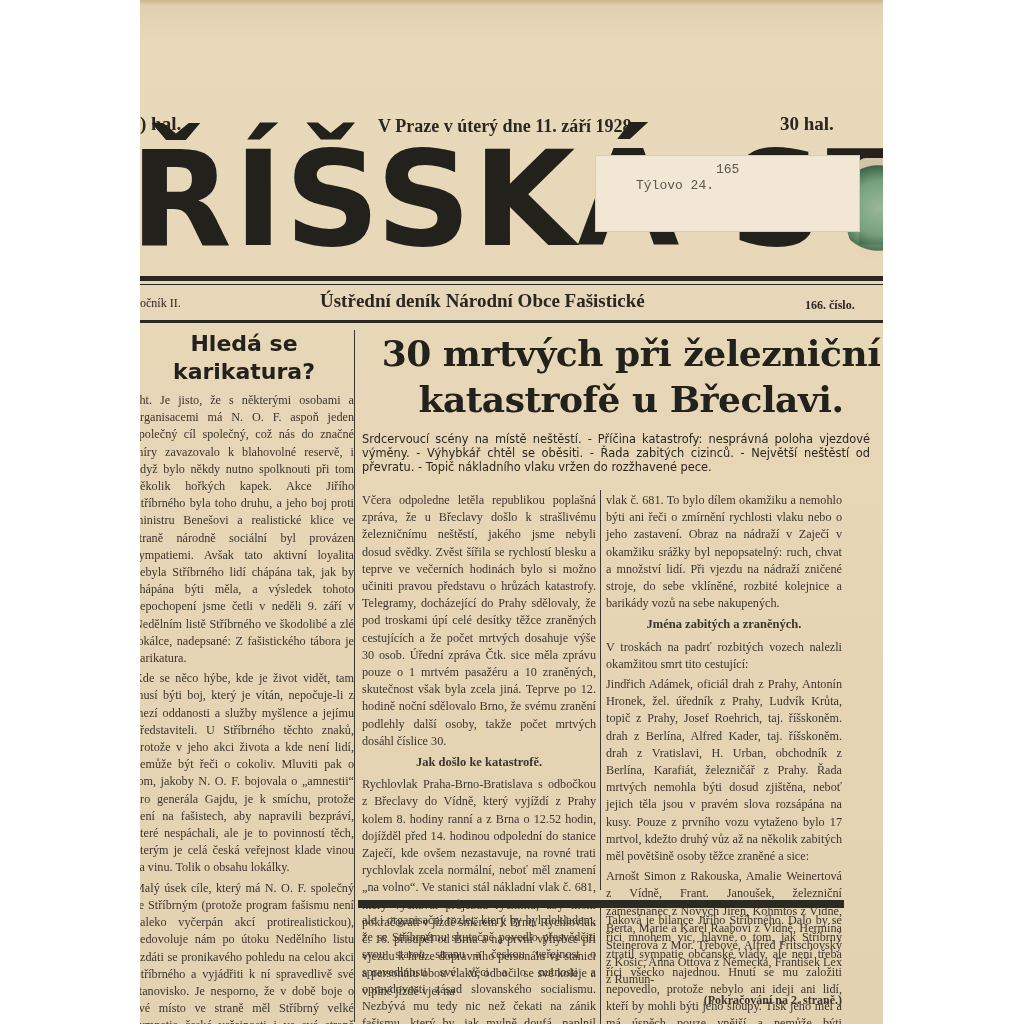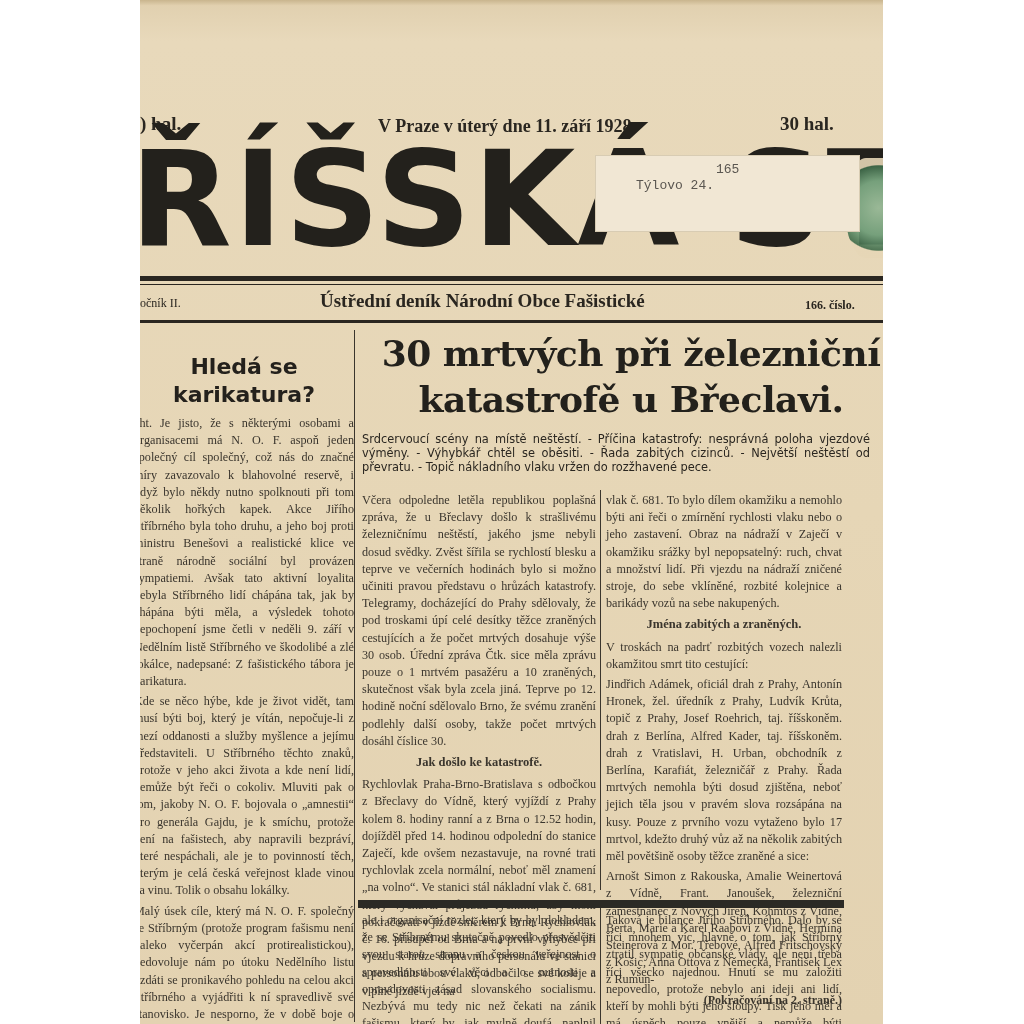--- a/index.html
+++ b/index.html
@@ -18,21 +18,21 @@
   .label div { white-space:nowrap; }
   .stamp { left:705px; top:158px; width:42px; height:100px; border-radius:50% 0 0 50%; background:radial-gradient(circle at 80% 50%,#a7c9a4 0%,#7fae86 45%,#3f6b4a 70%,#e6d6b6 72%); opacity:.9; }
   .rule { left:0; right:0; background:#2a2620; }
   .rule1 { top:276px; height:5px; }
   .rule1b { top:284px; height:1px; }
   .rule2 { top:320px; height:3px; }
   .volume { left:0; top:296px; font-weight:normal; font-size:12px; }
   .subtitle { left:147px; top:290px; font-weight:bold; font-size:19px;margin-left:33px; }
   .issue { left:665px; top:298px; font-weight:bold; font-size:12px; }
   .col-left { left:-6px; top:330px; width:220px; }
-  .left-head { font-family:"DejaVu Sans", sans-serif; font-weight:bold; font-size:22px; line-height:28px; text-align:center; color:#24211c;margin-top:23px; }
+  .left-head { font-family:"DejaVu Sans", sans-serif; font-weight:bold; font-size:22px; line-height:28px; text-align:center; color:#24211c; }
   .body { font-size:12.2px; line-height:17.2px; text-align:justify; color:#3a352d; }
   .body p { margin:0 0 3px 0; text-indent:0; }
   .vline { background:#3a352d; width:1px; }
   .vl1 { left:214px; top:330px; height:692px; }
   .vl2 { left:460px; top:490px; height:400px; }
   .vl3 { left:460px; top:908px; height:116px; }
   .main-head { left:236px; top:330px; width:510px; text-align:center; font-family:"DejaVu Serif", serif; font-weight:bold; font-size:36px; line-height:46px; color:#23211c; letter-spacing:-0.5px; }
   .deck { left:222px; top:433px; width:508px; text-align:justify; font-family:"DejaVu Sans", sans-serif; font-weight:normal; font-size:11.4px; line-height:13.8px; color:#2a2620; }
   .col-mid { left:222px; top:492px; width:234px; }
   .col-right { left:466px; top:492px; width:236px; }

